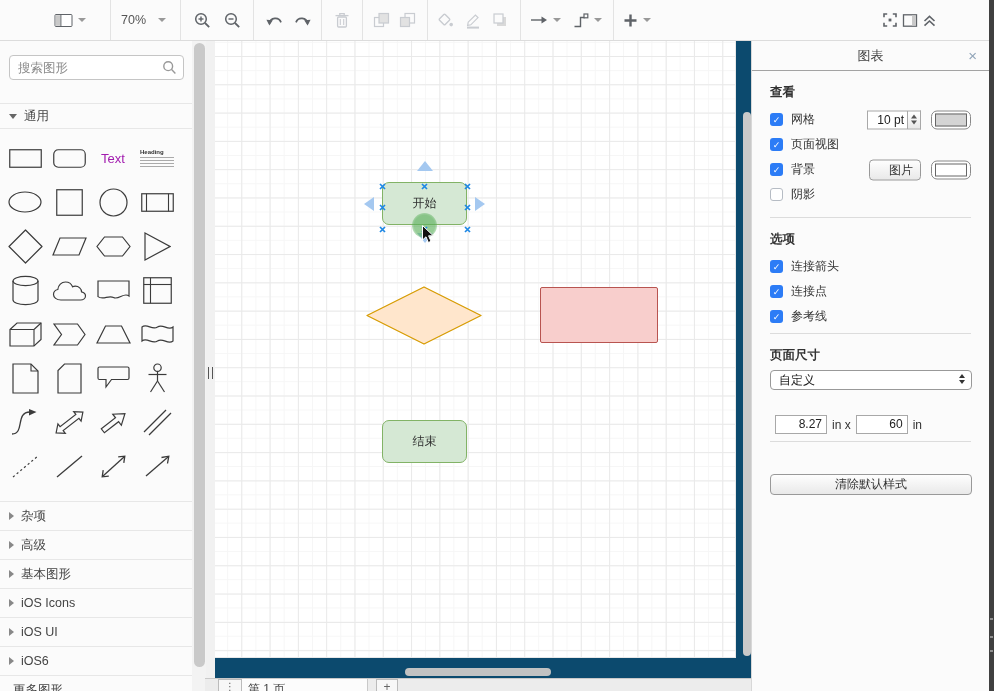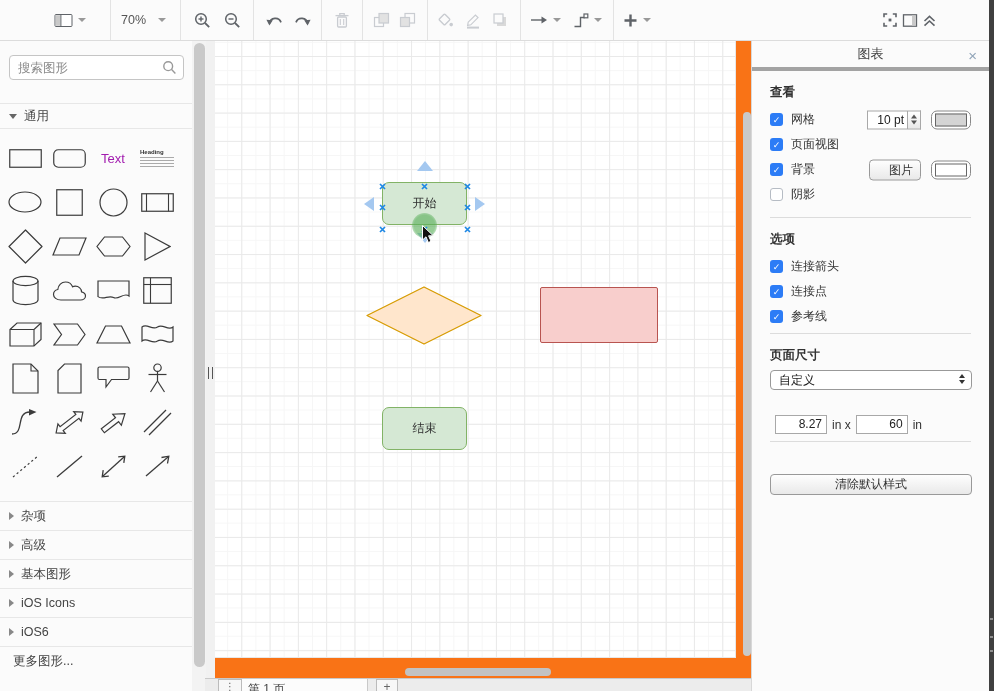--- a/index.html
+++ b/index.html
@@ -28,21 +28,21 @@
 .heading-icon { width:34px; }
 .heading-icon b { font-size:6px; display:block; color:#333; }
 .heading-icon i { display:block; height:1px; background:#aaa; margin-top:2px; }
 .text-shape { color:#a21caf; font-size:13px; }
 
 .side-scroll { position:absolute; left:192px; top:41px; width:14px; height:650px; background:#f3f3f3; }
 .side-thumb { position:absolute; left:1.5px; top:2px; width:11px; height:624px; background:#c9c9c9; border-radius:6px; }
 .vdivider { position:absolute; left:206px; top:41px; width:9px; height:650px; background:#f1f1f1; }
 .vd-handle { position:absolute; left:2px; top:326px; width:5px; height:12px; border-left:1.5px solid #555; border-right:1.5px solid #555; }
 
-.canvas { position:absolute; left:215px; top:41px; width:536px; height:650px; background:#f97316; overflow:hidden; }
+.canvas { position:absolute; left:215px; top:41px; width:536px; height:650px; background:#0c4a6e; overflow:hidden; }
 .page { position:absolute; left:0; top:0; width:521px; height:617px; background:#fff; border-right:1px solid #e8e8e8; border-bottom:1px solid #e8e8e8;
  background-image:
   linear-gradient(#e9e9e9 1px, transparent 1px),
   linear-gradient(90deg,#e9e9e9 1px, transparent 1px),
   linear-gradient(#f6f6f6 1px, transparent 1px),
   linear-gradient(90deg,#f6f6f6 1px, transparent 1px);
  background-size:28.3px 28.3px,28.3px 28.3px,14.15px 14.15px,14.15px 14.15px;
  background-position:-2px 15px; }
 .node { position:absolute; display:flex; align-items:center; justify-content:center; font-size:12px; color:#2f2f2f; }
 .v-scroll { position:absolute; left:528px; top:71px; width:8px; height:544px; background:#c9c9c9; border-radius:5px; }
@@ -55,21 +55,21 @@
 .da-left { border-top:7px solid transparent; border-bottom:7px solid transparent; border-right:10px solid #a4c8f0; }
 .da-right { border-top:7px solid transparent; border-bottom:7px solid transparent; border-left:10px solid #a4c8f0; }
 .green-dot { position:absolute; width:25px; height:25px; border-radius:50%; background:radial-gradient(circle, rgba(90,175,90,0.63) 58%, rgba(90,175,90,0.38) 72%, rgba(90,175,90,0) 77%); }
 
 .pagebar { position:absolute; left:205px; top:678px; width:784px; height:13px; background:#ececec; border-top:1px solid #c9c9c9; display:flex; align-items:flex-start; }
 .pb-dots { width:24px; height:18px; border:1px solid #bbb; background:#f7f7f7; margin-left:13px; color:#666; text-align:center; font-size:10px; line-height:14px; }
 .pb-tab { width:126px; height:18px; background:#fcfcfc; border-right:1px solid #c9c9c9; color:#444; font-size:12px; padding:2px 0 0 6px; }
 .pb-plus { width:22px; height:18px; border:1px solid #bbb; background:#f7f7f7; margin-left:8px; color:#666; text-align:center; font-size:12px; line-height:14px; }
 
 .panel { position:absolute; left:751px; top:41px; width:238px; height:650px; background:#fbfbfb; border-left:1px solid #d8d8d8; }
-.p-title { height:30px; border-bottom:4px solid #a3a3a3; display:flex; align-items:center; justify-content:center; position:relative; color:#444; font-size:13px; }
+.p-title { height:30px; border-bottom:1px solid #a3a3a3; display:flex; align-items:center; justify-content:center; position:relative; color:#444; font-size:13px; }
 .p-close { position:absolute; right:12px; top:7px; color:#90a4b8; font-size:15px; line-height:15px; }
 .p-sec { padding:14px 18px 0 18px; position:relative; }
 .p-sec-label { font-weight:bold; color:#333; font-size:12.5px; line-height:14px; margin-bottom:8px; }
 .p-row { height:25px; display:flex; align-items:center; position:relative; }
 .cb { width:13px; height:13px; border-radius:3px; margin-right:8px; display:inline-flex; align-items:center; justify-content:center; flex:none; }
 .cb.on { background:#2c7cf6; color:#fff; font-size:9px; }
 .cb.off { background:#fff; border:1px solid #b6bcc4; }
 .p-divider { height:1px; background:#dcdcdc; margin-top:10px; }
 .rt { position:absolute; right:0; top:50%; transform:translateY(-50%); display:flex; align-items:center; }
 .pt-input { width:41px; height:19px; border:1px solid #a8a8a8; background:#fff; text-align:right; padding:0 3px; font-size:12px; color:#222; line-height:17px; }
@@ -467,20 +467,24 @@
       <div class="crow">
         <span class="tri-right"></span>
         <span>基本图形</span>
       </div>
       <div class="crow">
         <span class="tri-right"></span>
         <span>iOS Icons</span>
       </div>
       <div class="crow">
         <span class="tri-right"></span>
+        <span>iOS UI</span>
+      </div>
+      <div class="crow">
+        <span class="tri-right"></span>
         <span>iOS6</span>
       </div>
     </div>
   <div class="more-shapes">更多图形...</div>
 </div>
 <div class="side-scroll">
     <div class="side-thumb"></div>
   </div>
 <div class="vdivider">
     <div class="vd-handle"></div>
@@ -489,21 +493,21 @@
 <div class="canvas">
   <div class="page" id="page"></div>
   <div id="nodes">
       <div class="node" style="left: 167px; top: 141px; width: 85px; height: 43px; background: rgb(213, 232, 212); border: 1px solid rgb(130, 179, 102); border-radius: 7px;">
         <span>开始</span>
       </div>
       <svg width="116" height="59" style="position: absolute; left: 151px; top: 245px;">
         <polygon points="58,1 115,29.5 58,58 1,29.5" fill="#ffe6cc" stroke="#d79b00" stroke-width="1.3" stroke-linejoin="round"></polygon>
       </svg>
       <div class="node" style="left: 325px; top: 246px; width: 118px; height: 56px; background: rgb(248, 206, 204); border: 1px solid rgb(184, 84, 80); border-radius: 2px;"></div>
-      <div class="node" style="left: 167px; top: 366px; width: 85px; height: 43px; background: rgb(213, 232, 212); border: 1px solid rgb(130, 179, 102); border-radius: 7px;">
+      <div class="node" style="left: 167px; top: 379px; width: 85px; height: 43px; background: rgb(213, 232, 212); border: 1px solid rgb(130, 179, 102); border-radius: 7px;">
         <span>结束</span>
       </div>
     </div>
   <div id="selection">
       <div class="dir-arrow da-up" style="left: 201.5px; top: 120px;"></div>
       <div class="dir-arrow da-down" style="left: 201.5px; top: 192px;"></div>
       <div class="dir-arrow da-left" style="left: 149px; top: 155.5px;"></div>
       <div class="dir-arrow da-right" style="left: 260px; top: 155.5px;"></div>
       <div class="green-dot" style="left: 197px; top: 171.5px;"></div>
       <div class="sel-x" style="left: 163.5px; top: 137.5px;"><svg width="7" height="7">

